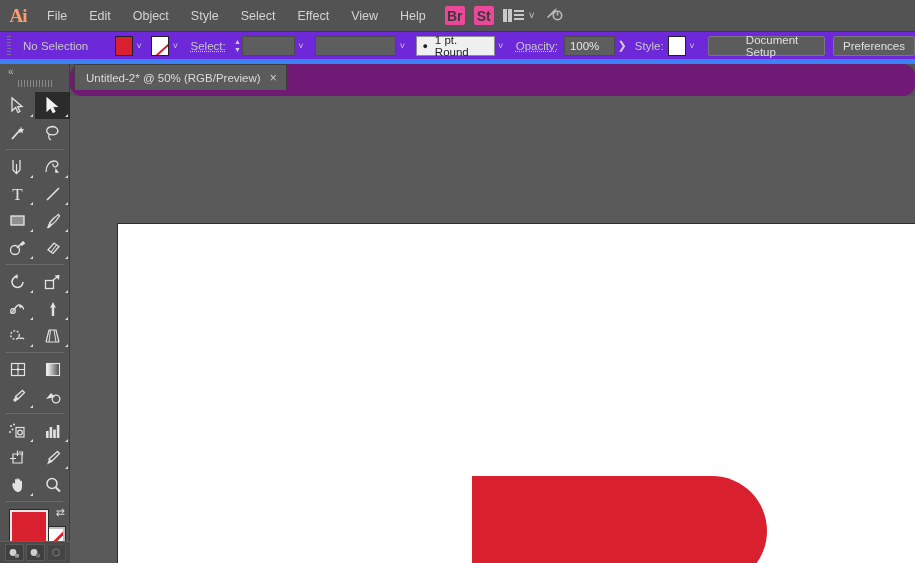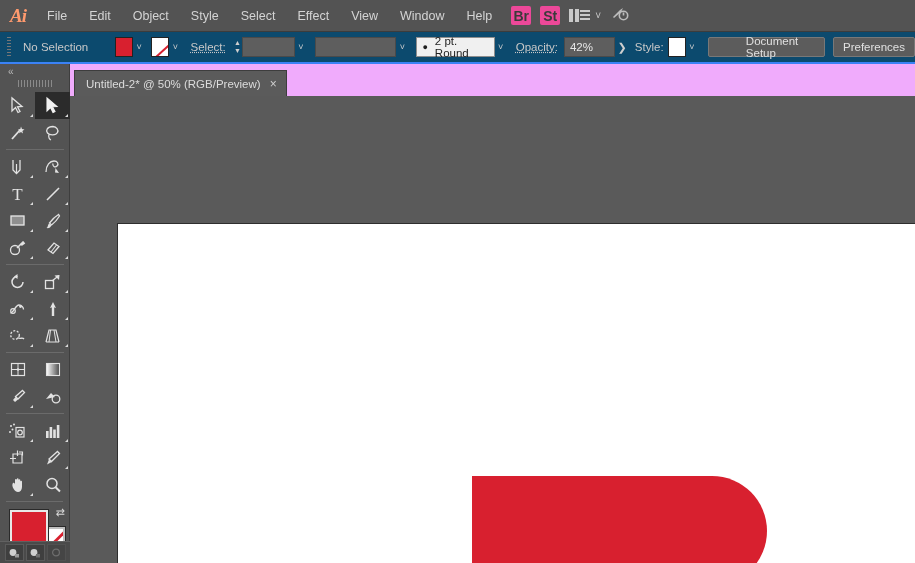--- a/index.html
+++ b/index.html
@@ -16,21 +16,21 @@
   .menubar {
     position: absolute; left: 0; top: 0; width: 915px; height: 32px;
     background: #535353;
     display: flex; align-items: center;
     border-bottom: 1px solid #3c3c3c;
   }
   .ai-logo {
     width: 36px; height: 32px;
     display: flex; align-items: center; justify-content: center;
     font-family: "Liberation Serif", serif;
-    font-size: 19px; font-weight: bold; font-style: italic;
+    font-size: 19px; font-weight: bold; 
     color: #ff9a6e; letter-spacing: -1px;
   }
   .menu-item {
     padding: 0 11px; height: 32px; line-height: 32px;
     font-size: 12.5px; color: #d4d4d4; cursor: default;
     white-space: nowrap;
   }
   .menubar-right {
     margin-left: 8px; display: flex; align-items: center; gap: 9px;
   }
@@ -45,23 +45,23 @@
   .ws-bars { display: flex; gap: 1.5px; align-items: flex-start; }
   .ws-bars i { display: block; width: 4px; height: 13px; background: #c9c9c9; }
   .ws-lines { display: flex; flex-direction: column; gap: 2px; padding-top: 1px; }
   .ws-lines i { display: block; width: 10px; height: 2px; background: #c9c9c9; }
   .chev { color: #c9c9c9; font-size: 10px; }
   .search-ico { cursor: pointer; opacity: .85; }
 
   
   .controlbar {
     position: absolute; left: 0; top: 32px; width: 915px; height: 32px;
-    background: #0c4a6e;
+    background: #6d28d9;
     display: flex; align-items: center; padding-left: 7px;
-    border-bottom: 2px solid #3b82f6;
+    border-bottom: 5px solid #3b82f6;
   }
   .grip {
     width: 5px; height: 20px; margin-right: 6px;
     background-image: repeating-linear-gradient(to bottom,#777 0 1px,transparent 1px 3px);
   }
   .cb-label { font-size: 11.5px; color: #c8c8c8; white-space: nowrap; }
   .cb-label.udl { text-decoration: underline; text-decoration-style: dotted; }
   .swatch-box {
     width: 22px; height: 20px; border: 1px solid #222; cursor: pointer;
     background: #fff;
@@ -95,21 +95,21 @@
     height: 20px; padding: 0 9px; background: #5c5c5c;
     border: 1px solid #787878; border-radius: 2px;
     font-size: 11.5px; color: #e0e0e0; cursor: pointer;
     display: flex; align-items: center;
   }
   .sep-arrow { color: #cfcfcf; font-size: 11px; padding: 0 3px; cursor: pointer; }
 
   
   .tabbar {
     position: absolute; left: 70px; top: 64px; width: 845px; height: 32px;
-    background: #f0abfc; display: flex; align-items: flex-end;
+    background: #701a75; display: flex;  border-radius: 12px;
   }
   .doc-tab {
     height: 26px; background: #5b5b5b;
     display: flex; align-items: center; gap: 9px;
     padding: 0 9px 0 11px; margin-left: 4px;
     border: 1px solid #3d3d3d; border-bottom: none;
     font-size: 11.5px; color: #dcdcdc; cursor: pointer; white-space: nowrap;
   }
   .tab-close { font-size: 12px; color: #cfcfcf; cursor: pointer; line-height: 1; }
 
@@ -199,21 +199,20 @@
   <div class="menubar">
     <div class="ai-logo">Ai</div>
 
     <div class="menu-item">File</div>
     <div class="menu-item">Edit</div>
     <div class="menu-item">Object</div>
     <div class="menu-item">Style</div>
     <div class="menu-item">Select</div>
     <div class="menu-item">Effect</div>
     <div class="menu-item">View</div>
-    <div class="menu-item">Window</div>
     <div class="menu-item">Help</div>
 
     <div class="menubar-right">
       <div class="app-chip">Br</div>
       <div class="app-chip">St</div>
 
       <div class="ws-switch">
         <span class="ws-bars">
           <i></i>
             <i></i>
@@ -253,26 +252,26 @@
       <span>▼</span>
     </div>
     <div class="field dark" style="width:62px;"></div>
     <div class="dd-arrow">˅</div>
 
     <div class="field dark" style="width:98px;margin-left:8px;"></div>
     <div class="dd-arrow">˅</div>
 
     <div class="field light" style="width:94px;margin-left:8px;gap:7px;">
       <span style="font-size:9px;">●</span>
-      <span>2 pt. Round</span>
+      <span>1 pt. Round</span>
     </div>
     <div class="dd-arrow">˅</div>
 
     <div class="cb-label udl" style="margin:0 6px 0 9px;">Opacity:</div>
-    <div class="field dark" style="width:60px;">42%</div>
+    <div class="field dark" style="width:60px;">100%</div>
     <div class="sep-arrow">❯</div>
 
     <div class="cb-label" style="margin:0 4px 0 5px;">Style:</div>
     <div class="swatch-box"></div>
     <div class="dd-arrow">˅</div>
 
     <div class="cb-btn" style="margin-left:10px;padding-left:37px;">Document Setup</div>
     <div class="cb-btn" style="margin-left:8px;">Preferences</div>
   </div>
 

